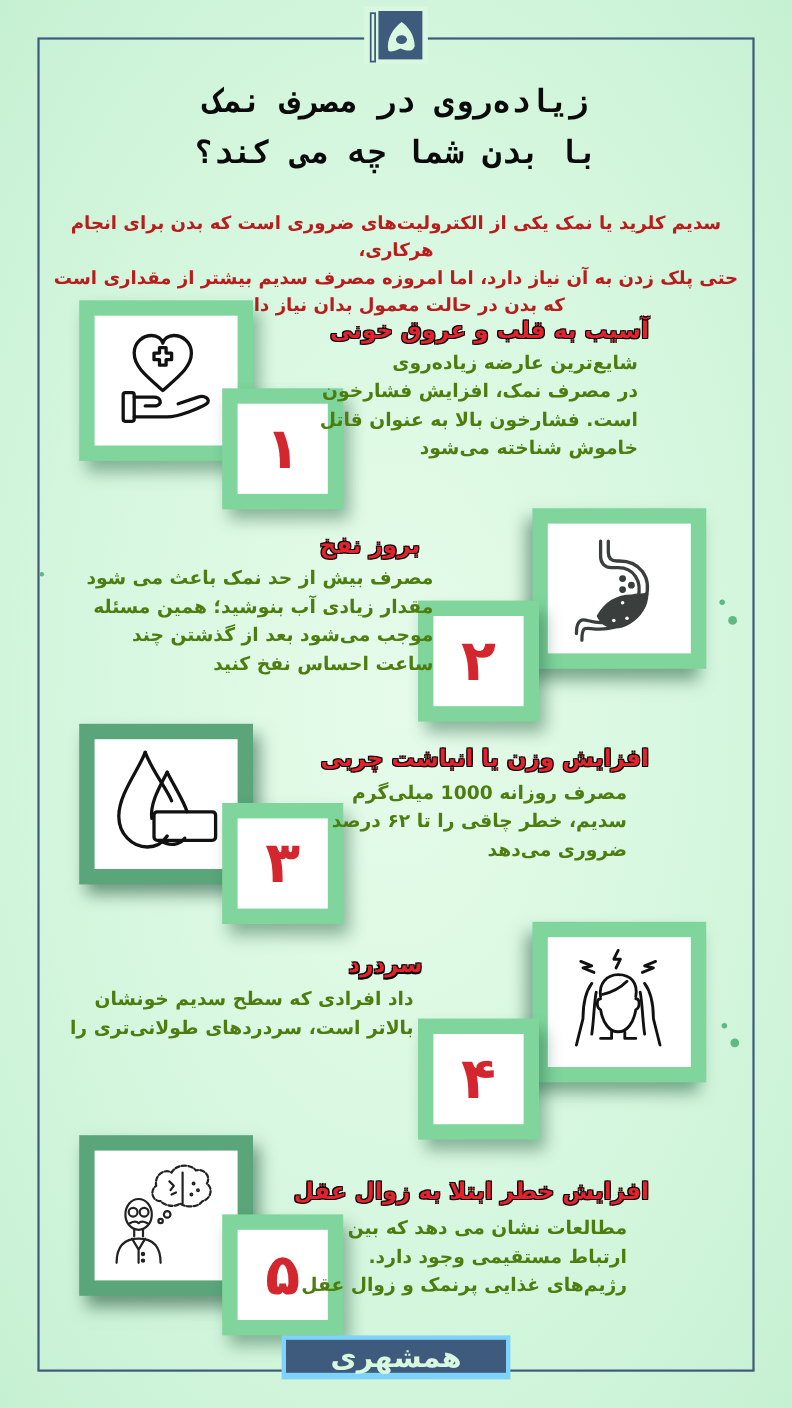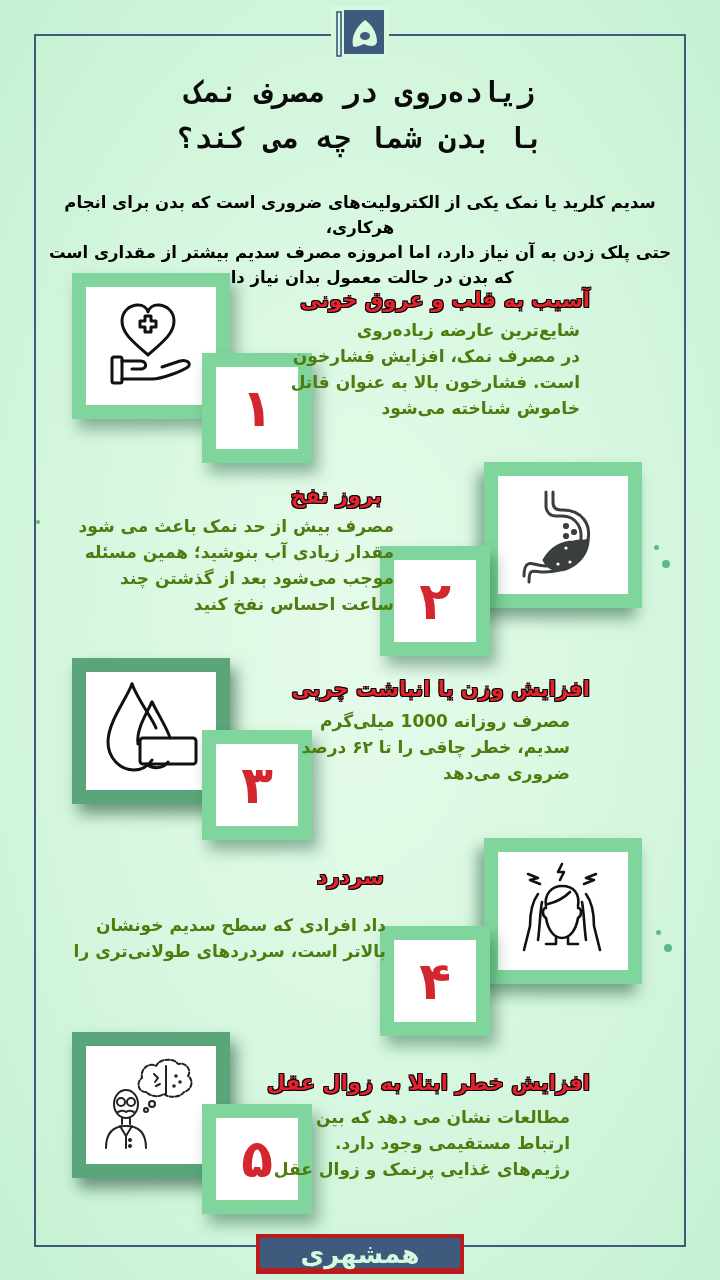--- a/index.html
+++ b/index.html
@@ -15,34 +15,33 @@
     left: 34px; top: 34px; width: 652px; height: 1213px;
     border: 2px solid #3e5a7c;
   }
   .top-logo {
     position: absolute; left: 331px; top: 6px; width: 58px; height: 52px;
     background: #d9f8e0;
   }
   .top-logo svg { width: 100%; height: 100%; }
   .bottom-logo {
     position: absolute; left: 256px; top: 1214px; width: 208px; height: 40px;
-    background: #b91c1c;
-    margin-top: 20px;
+    background: #7dd3fc;
   }
   .bottom-logo svg { width: 100%; height: 100%; }
 
   .title {
     position: absolute; left: 60px; right: 60px; top: 72px;
     text-align: center; color: #0b0b0b; font-weight: bold;
     font-family: Liberation Mono, monospace;
     font-size: 29px; line-height: 46px; letter-spacing: -1px;
   }
   .intro {
     position: absolute; left: 48px; right: 48px; top: 190px;
-    text-align: center; color: #000000; font-weight: bold;
+    text-align: center; color: #b91c1c; font-weight: bold;
     font-size: 16.5px; line-height: 25px;
   }
 
   .brush {
     position: absolute; height: 0;
   }
 
   .card-big, .card-small {
     position: absolute; background: #fff;
     box-shadow: 0 0 0 14px #7fd59c, 6px 10px 14px 14px rgba(30,90,60,0.45);
@@ -195,21 +194,21 @@
       <path d="M30 36 c-6 8,-8 20,-8 32 l-6 24"></path>
       <path d="M34 44 c-2 10,-2 24,-4 38"></path>
       <path d="M78 36 c6 8,8 20,8 32 l6 24"></path>
       <path d="M74 44 c2 10,2 24,4 38"></path>
     </svg>
   </div>
   <div class="card-small" style="left:394px; top:940px;">
     <span class="num">۴</span>
   </div>
   <div class="item-title" style="right:336px; top:864px;">سردرد</div>
-  <div class="item-text" style="right:334px; top:896px;margin-top:16px;">
+  <div class="item-text" style="right:344px; top:896px;">
     <div>داد افرادی که سطح سدیم خونشان</div>
     <div>بالاتر است، سردردهای طولانی‌تری را</div>
   </div>
 </div>
 
 <div>
   <div class="brush">
     
     
   </div>

